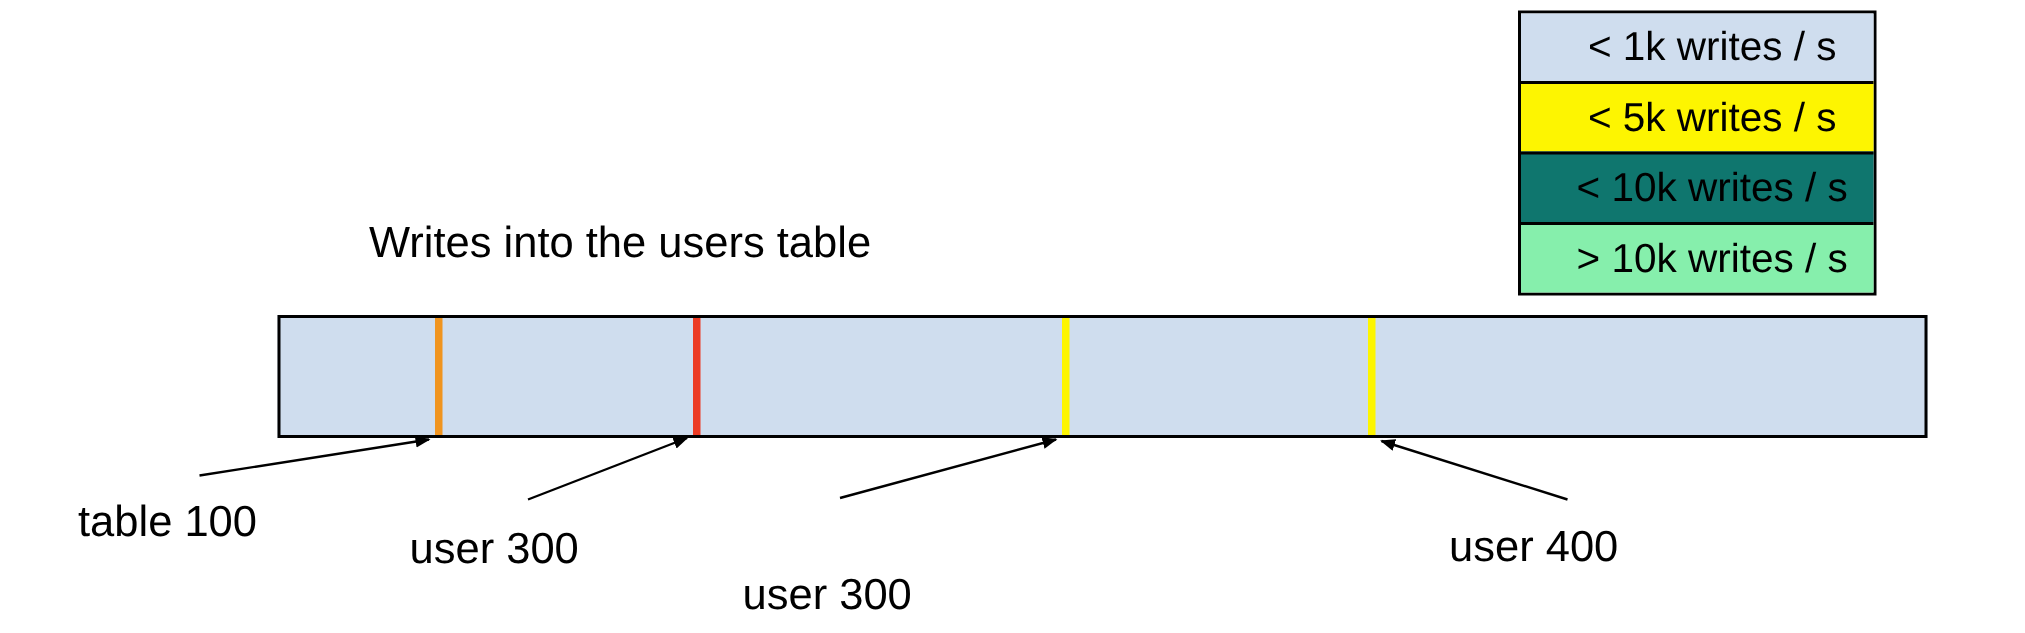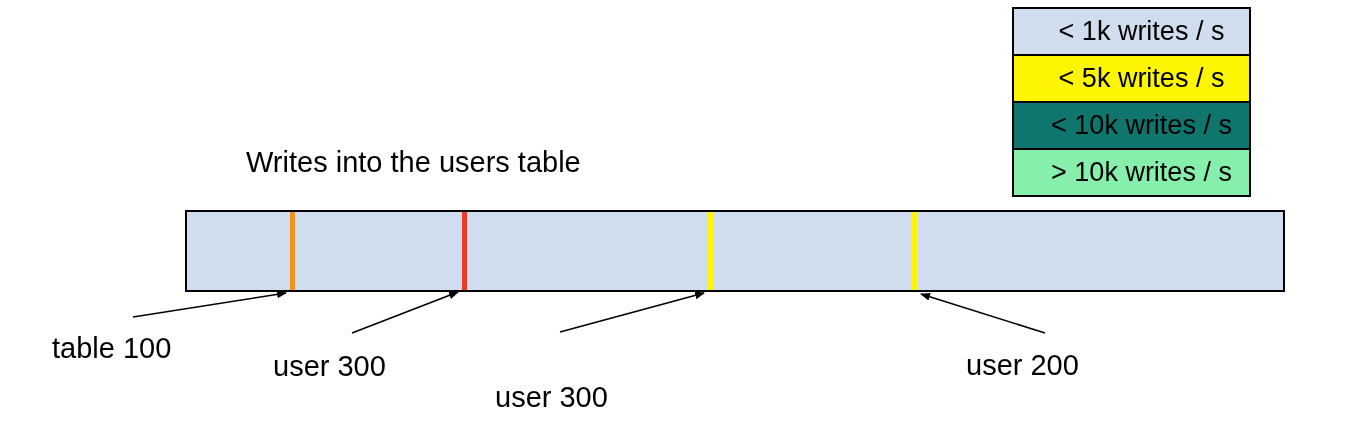--- a/index.html
+++ b/index.html
@@ -122,15 +122,15 @@
     </defs>
     <line class="arrow-line" x1="133" y1="317" x2="286" y2="293" marker-end="url(#ah)"></line>
     <line class="arrow-line" x1="352" y1="333" x2="458" y2="292" marker-end="url(#ah)"></line>
     <line class="arrow-line" x1="560" y1="332" x2="704" y2="293" marker-end="url(#ah)"></line>
     <line class="arrow-line" x1="1045" y1="333" x2="921" y2="294" marker-end="url(#ah)"></line>
   </svg>
 
   <div class="user-label u100">table 100</div>
   <div class="user-label u200">user 300</div>
   <div class="user-label u300">user 300</div>
-  <div class="user-label u400">user 200</div>
+  <div class="user-label u400">user 400</div>
 
 </div>
 
 </body></html>

